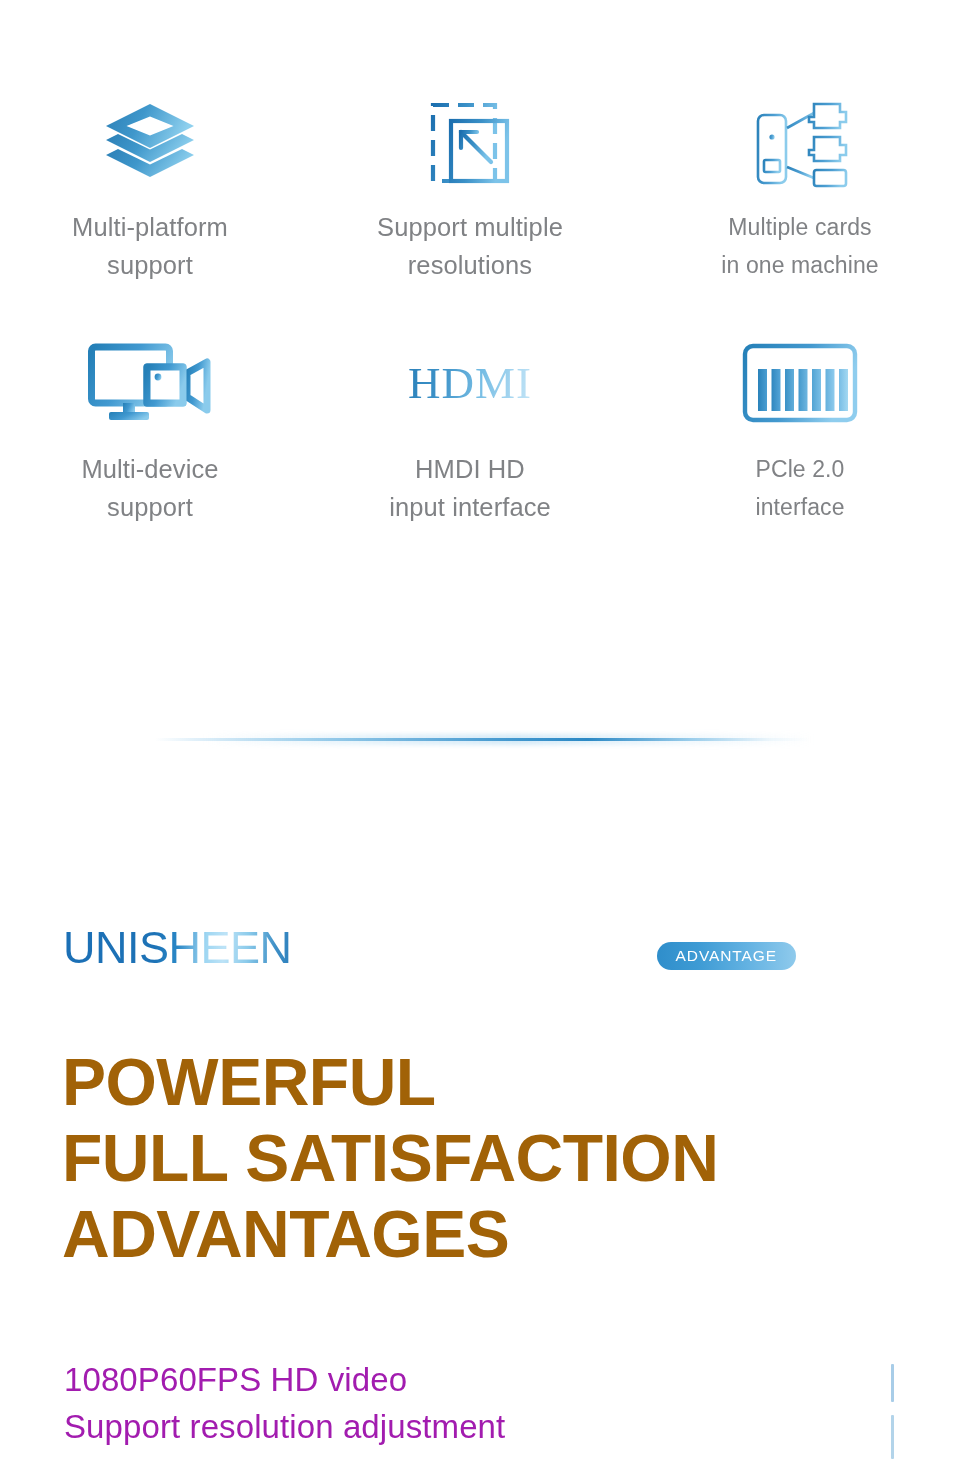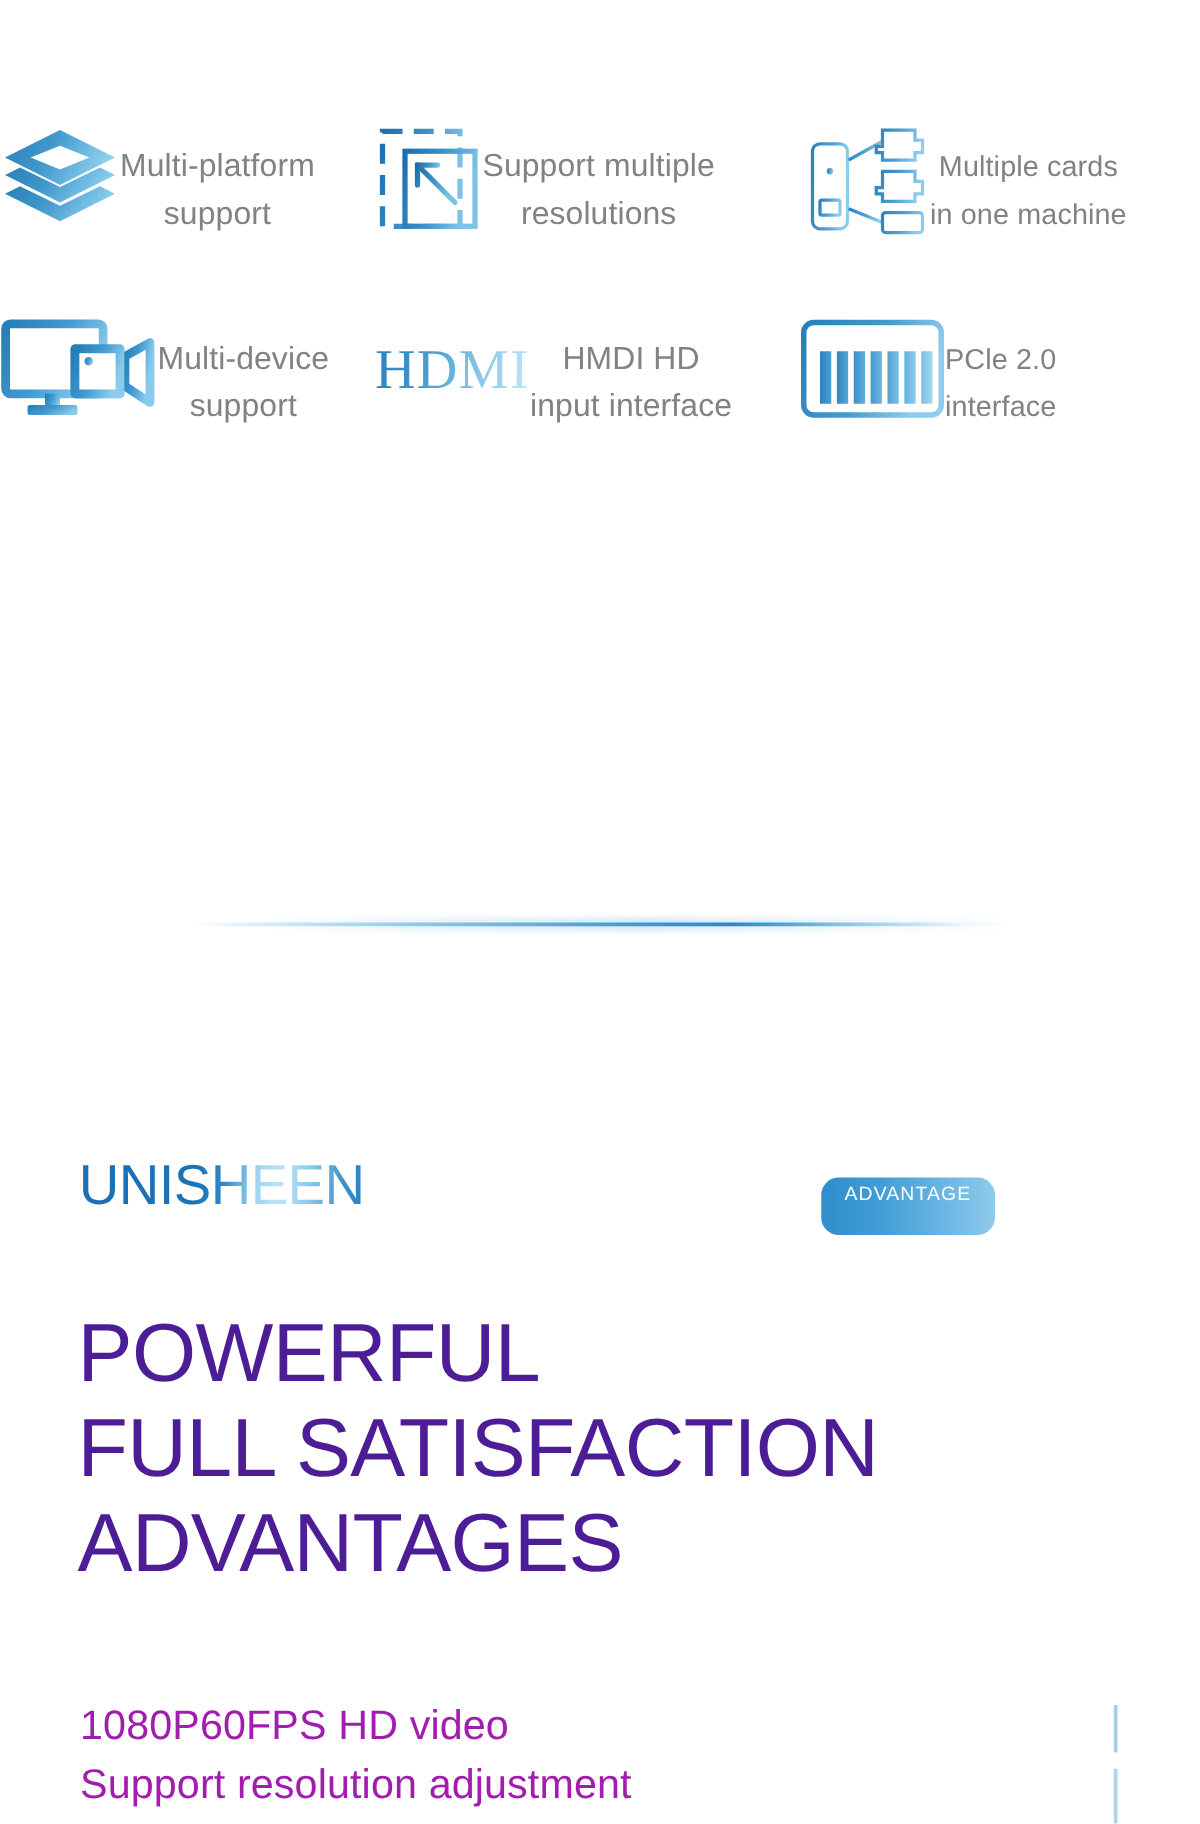--- a/index.html
+++ b/index.html
@@ -26,21 +26,21 @@
   .feature-row {
     display: flex;
     width: 960px;
   }
   .feature-row.row-1 { padding-top: 96px; }
   .feature-row.row-2 { padding-top: 54px; }
 
   .feature-cell {
     flex: 1 1 0;
     display: flex;
-    flex-direction: row;
+    flex-direction: column;
     align-items: center;
   }
   .feature-cell.c1 { flex: 0 0 300px; }
   .feature-cell.c2 { flex: 0 0 340px; }
   .feature-cell.c3 { flex: 0 0 320px; }
 
   .icon-box {
     height: 96px;
     display: flex;
     align-items: center;
@@ -135,40 +135,40 @@
     -webkit-background-clip: text;
     background-clip: text;
     -webkit-text-fill-color: transparent;
     color: #1f75b8;
     font-family: "Liberation Sans", sans-serif;
   }
   .advantage-badge {
     position: absolute;
     right: 68px;
     top: 18px;
-    padding: 5px 19px 24px;
+    padding: 5px 19px 6px;
     border-radius: 14px;
     background: linear-gradient(to right, #2f8ecb 0%, #3e9bd4 30%, #63b2e2 65%, #8fcaec 100%);
     color: #ffffff;
     font-size: 15.5px;
     line-height: 17px;
     letter-spacing: 0.9px;
     font-weight: 400;
   }
 
   
   .headline {
     position: absolute;
     left: 62px;
     top: 1044px;
     width: 820px;
-    color: #4c1d95;
+    color: #a16207;
     font-size: 66px;
     line-height: 76px;
-    font-weight: 400;
+    font-weight: 700;
     letter-spacing: -0.5px;
     font-family: "Liberation Sans", sans-serif;
   }
   .headline div { white-space: nowrap; }
 
   
   .subcopy {
     position: absolute;
     left: 64px;
     top: 1356px;

